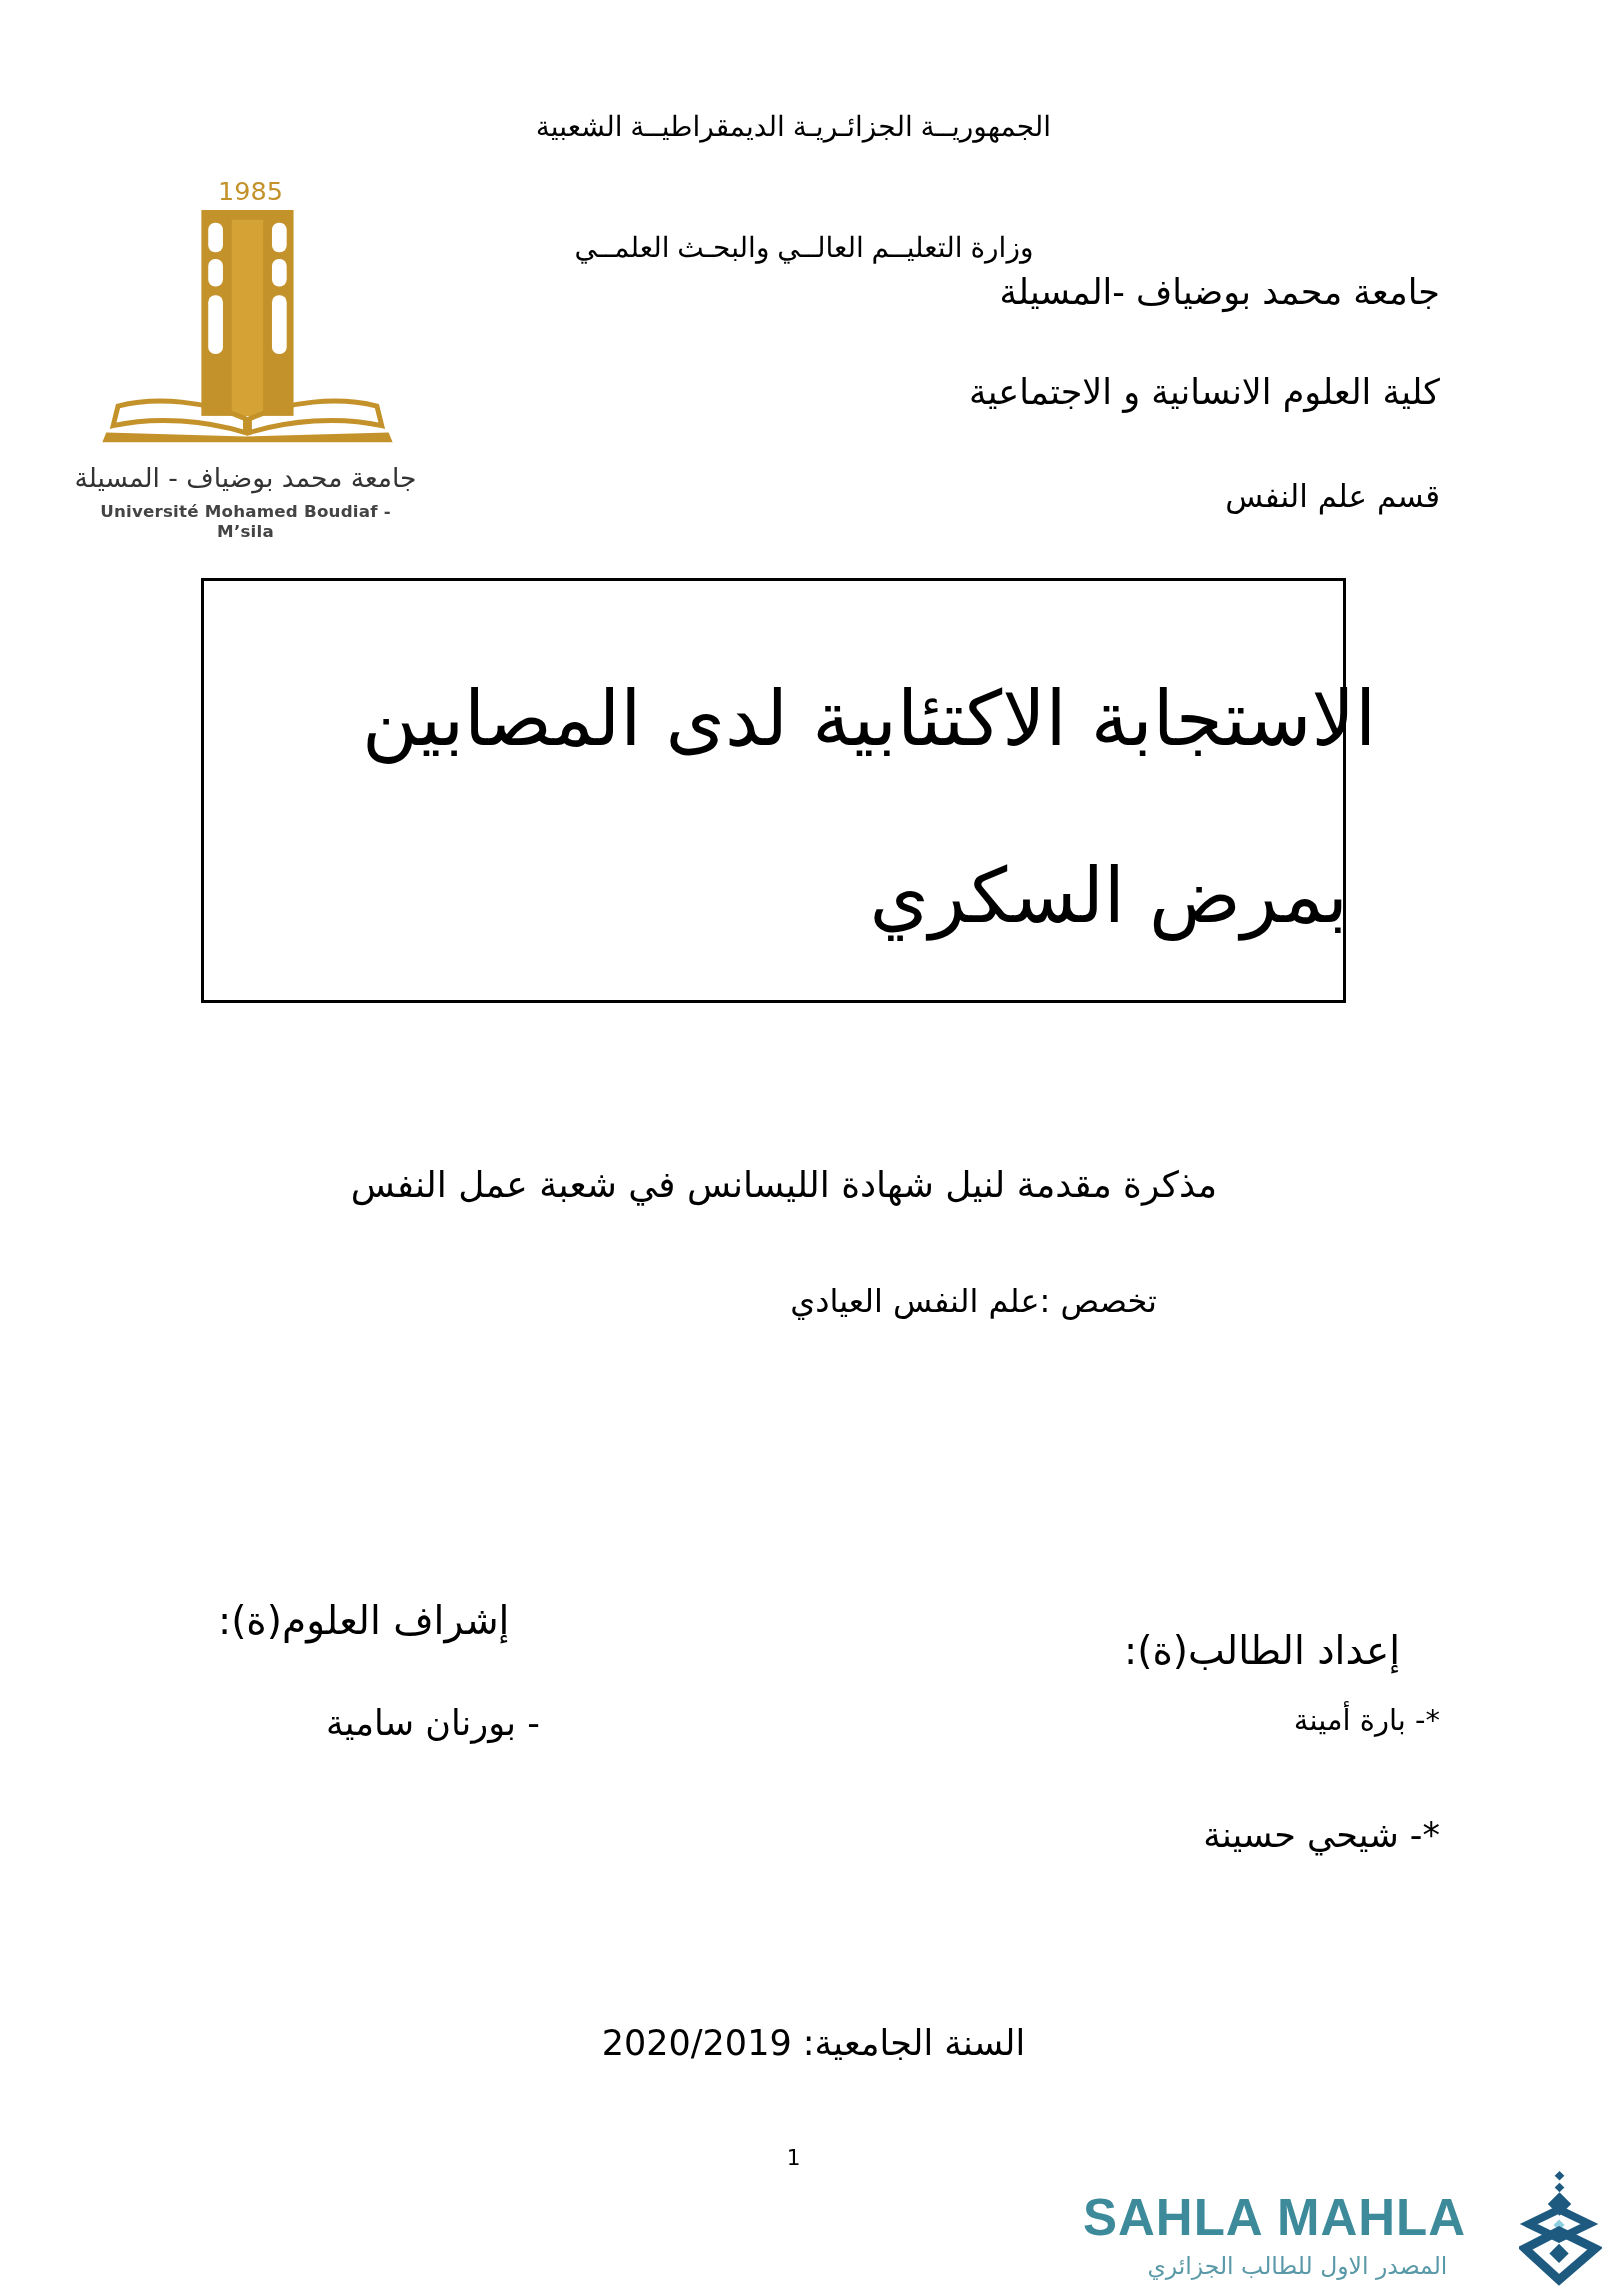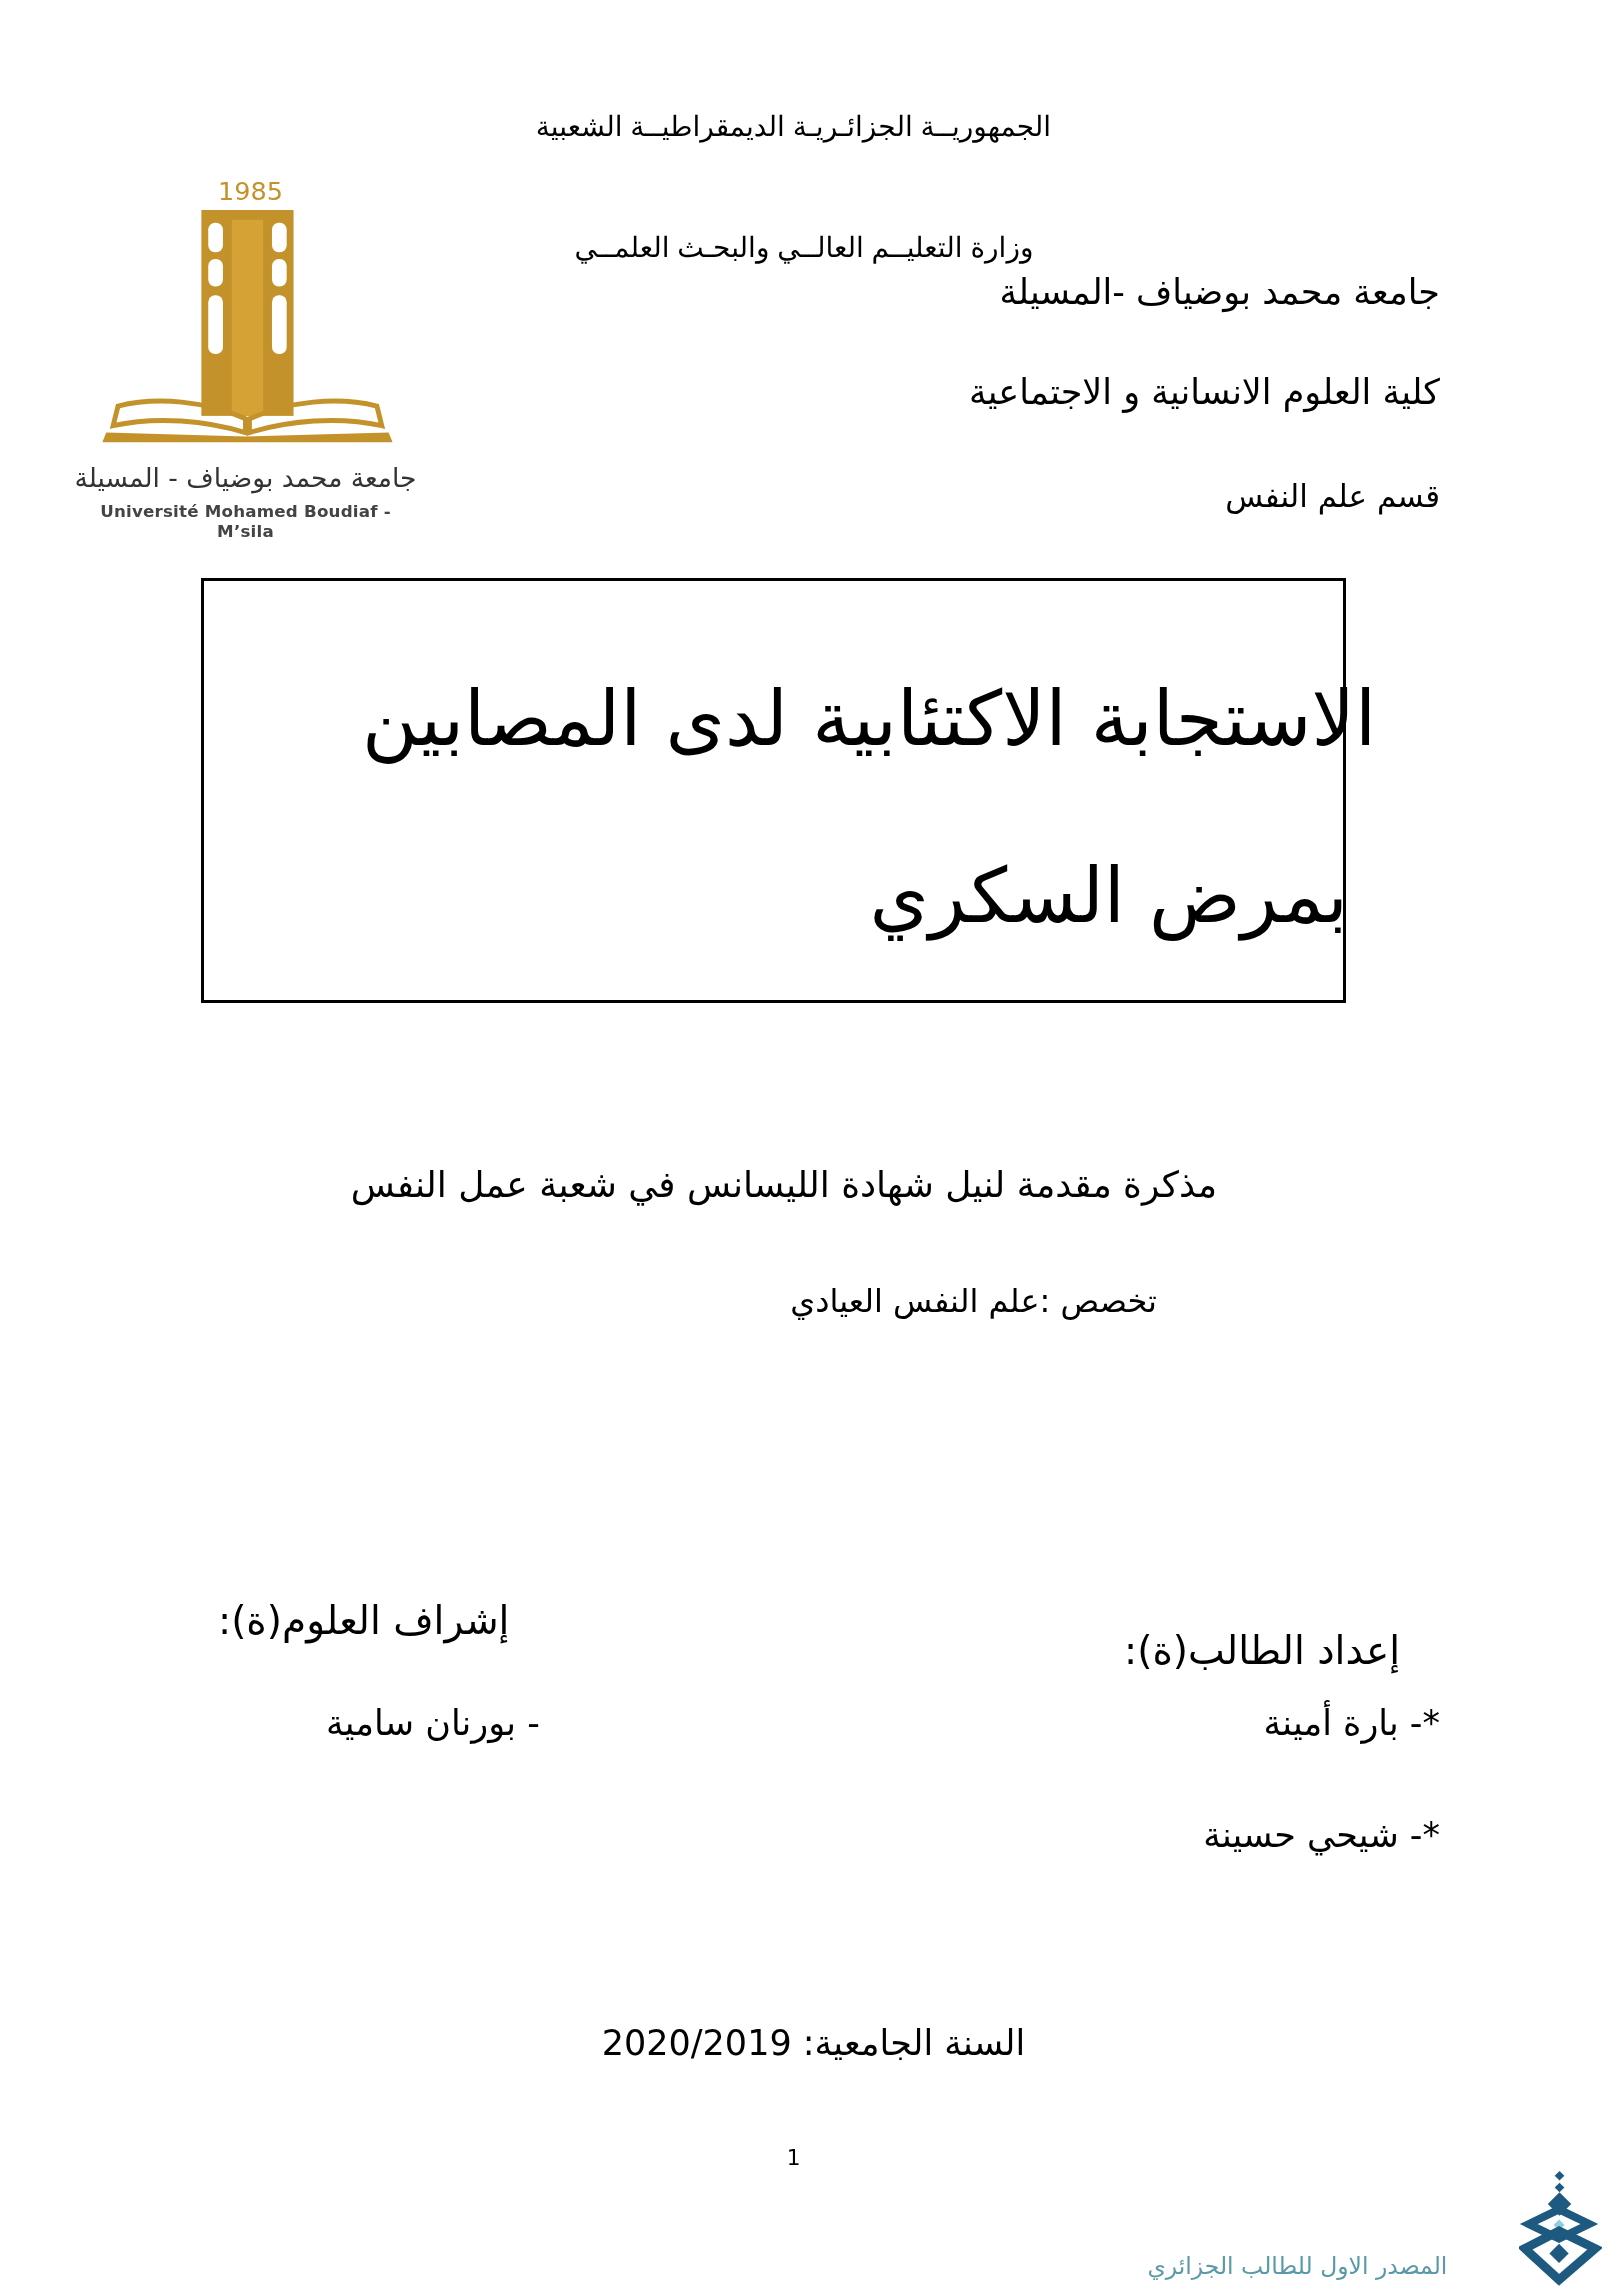--- a/index.html
+++ b/index.html
@@ -22,21 +22,21 @@
 
   .title-box { left: 201px; top: 578px; width: 1139px; height: 419px; border: 3.9px solid #000; }
   .title-l1 { top: 674px; right: 245px; font-size: 76px; }
   .title-l2 { top: 851px; left: 201px; width: 1147px; text-align: right; font-size: 76px; }
 
   .memo { top: 1164px; left: 294px; width: 980px; text-align: center; font-size: 36px; }
   .specialty { top: 1282px; left: 412px; width: 745px; text-align: right; font-size: 32px; }
 
   .prep-head { top: 1598px; right: 221px; font-size: 39px; margin-top: 30px; }
   .sup-head { top: 1598px; left: 218px; font-size: 39px; }
-  .student1 { top: 1703px; right: 181px; font-size: 35px; }
+  .student1 { top: 1703px; right: 181px; font-size: 29px; }
   .student2 { top: 1815px; right: 181px; font-size: 35px; }
   .supervisor1 { top: 1703px; left: 326px; font-size: 35px; }
 
   .year { top: 2023px; left: 549px; width: 529px; text-align: center; font-size: 35px; font-weight: normal; }
   .page-num { top: 2145px; left: 774px; width: 39px; text-align: center; font-size: 21.6px; }
 
   .sahla { left: 1083px; top: 2168px; width: 529px; height: 118px; }
   .sahla-en { position: absolute; left: 0; top: 19.6px; font-family: "Liberation Sans", sans-serif; font-weight: bold; font-size: 51px; color: #3d8a9a; letter-spacing: 1px; }
   .sahla-ar { position: absolute; left: 3.9px; top: 84px; width: 421px; text-align: center; font-family: "DejaVu Sans", sans-serif; font-size: 23.5px; color: #5a9aa8; direction: rtl; }
   .sahla-icon { position: absolute; left: 436px; top: 2px; width: 83px; height: 116px; }
@@ -79,20 +79,21 @@
 <div class="abs rtl sans prep-head">إعداد الطالب(ة):</div>
 <div class="abs rtl sans sup-head">إشراف العلوم(ة):</div>
 <div class="abs rtl sans student1">*- بارة أمينة</div>
 <div class="abs rtl sans student2">*- شيحي حسينة</div>
 <div class="abs rtl sans supervisor1">- بورنان سامية</div>
 
 <div class="abs rtl sans year">السنة الجامعية: 2020/2019</div>
 <div class="abs sans page-num">1</div>
 
 <div class="abs sahla">
+  <div class="sahla-en">SAHLA MAHLA</div>
   <div class="sahla-ar">المصدر الاول للطالب الجزائري</div>
   <svg class="sahla-icon" viewBox="0 0 85 118">
     <rect x="38" y="2" width="7" height="7" transform="rotate(45 41.5 5.5)" fill="#1e5a80"></rect>
     <rect x="38" y="14" width="7" height="7" transform="rotate(45 41.5 17.5)" fill="#1e5a80"></rect>
     <rect x="33" y="26" width="17" height="17" transform="rotate(45 41.5 34.5)" fill="#1e5a80"></rect>
     <path d="M10 55 L41 40 L72 55 L41 70 Z" fill="none" stroke="#1e5a80" stroke-width="8"></path>
     <rect x="37" y="52" width="8" height="8" transform="rotate(45 41 56)" fill="#8ecfdf"></rect>
     <path d="M6 80 L41 62 L78 80 L41 112 Z" fill="none" stroke="#1e5a80" stroke-width="9"></path>
     <rect x="34" y="78" width="14" height="14" transform="rotate(45 41 85)" fill="#1e5a80"></rect>
   </svg>

